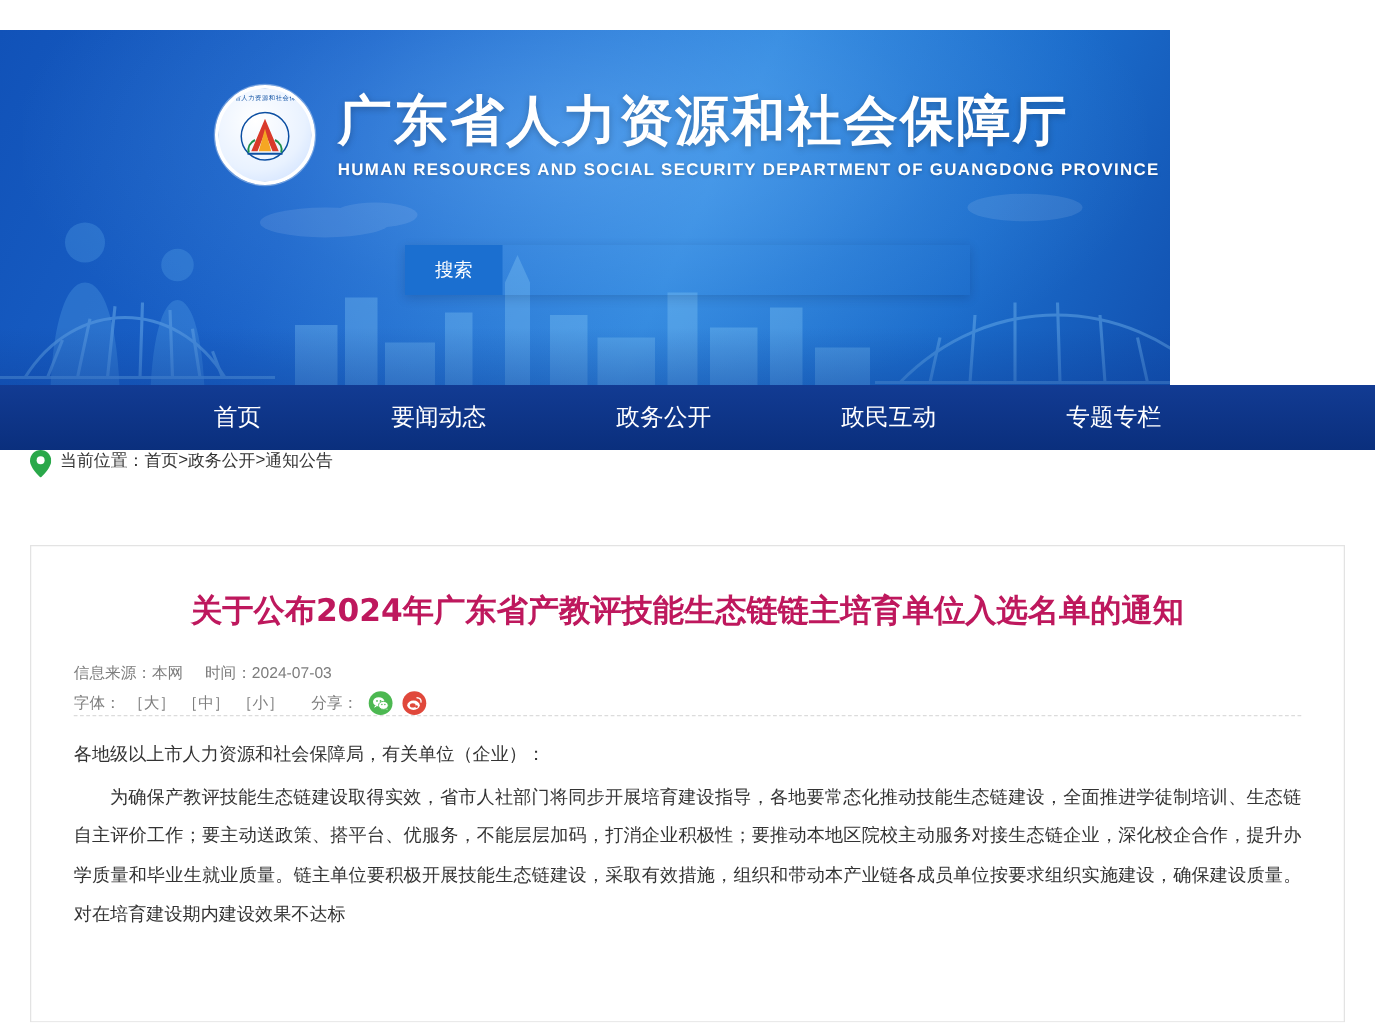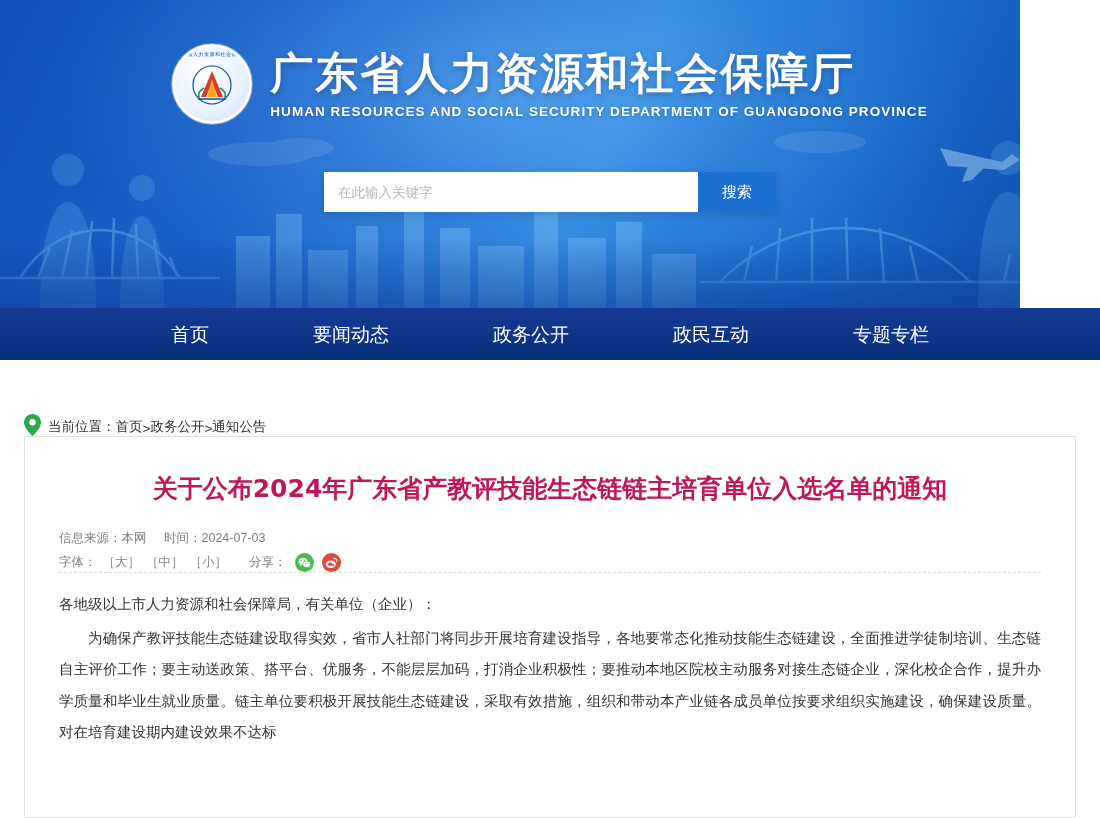--- a/index.html
+++ b/index.html
@@ -12,24 +12,25 @@
     width: 1100px;
     height: 818px;
     position: relative;
     overflow: hidden;
     background: #ffffff;
   }
 
   
   .banner {
     position: relative;
-    width: 1020px;
+    width: 936px;
     height: 308px;
     background: linear-gradient(115deg, #1152b8 0%, #1a62c8 28%, #2f86dd 58%, #1b6ccb 80%, #114fae 100%);
     overflow: hidden;
+    margin-top: 24px;
   }
   .banner .sky-glow {
     position: absolute;
     left: 50%;
     top: -120px;
     width: 900px;
     height: 420px;
     transform: translateX(-50%);
     background: radial-gradient(ellipse at center, rgba(120,190,255,0.45) 0%, rgba(120,190,255,0.12) 45%, rgba(120,190,255,0) 72%);
   }
@@ -151,21 +152,21 @@
     font-family: "DejaVu Sans", "Liberation Sans", sans-serif;
   }
 
   
   .breadcrumb {
     position: absolute;
     left: 0; top: 360px;
     width: 1100px; height: 76px;
     background: #ffffff;
     display: flex;
-    align-items: flex-end;
+    align-items: flex-start;
     padding-left: 24px;
     box-sizing: border-box;
   }
   .pin {
     width: 17px; height: 22px;
     margin-right: 7px;
     flex: none;
   }
   .breadcrumb .crumb-text {
     font-size: 13.5px;
@@ -321,21 +322,20 @@
           <path d="M30 23 C34 25 36 29 35 33" fill="none" stroke="#1c8f4b" stroke-width="1.6"></path>
         </svg>
       </div>
       <div class="site-title-wrap">
         <div class="site-title">广东省人力资源和社会保障厅</div>
         <div class="site-title-en">HUMAN RESOURCES AND SOCIAL SECURITY DEPARTMENT OF GUANGDONG PROVINCE</div>
       </div>
     </div>
 
     <div class="search-wrap">
-      <input class="search-input" type="text" placeholder="在此输入关键字" style="">
       <button class="search-btn">搜索</button>
     </div>
   </div>
 
   <div class="nav">
     <div class="nav-item">首页</div>
     <div class="nav-item">要闻动态</div>
     <div class="nav-item">政务公开</div>
     <div class="nav-item">政民互动</div>
     <div class="nav-item">专题专栏</div>

